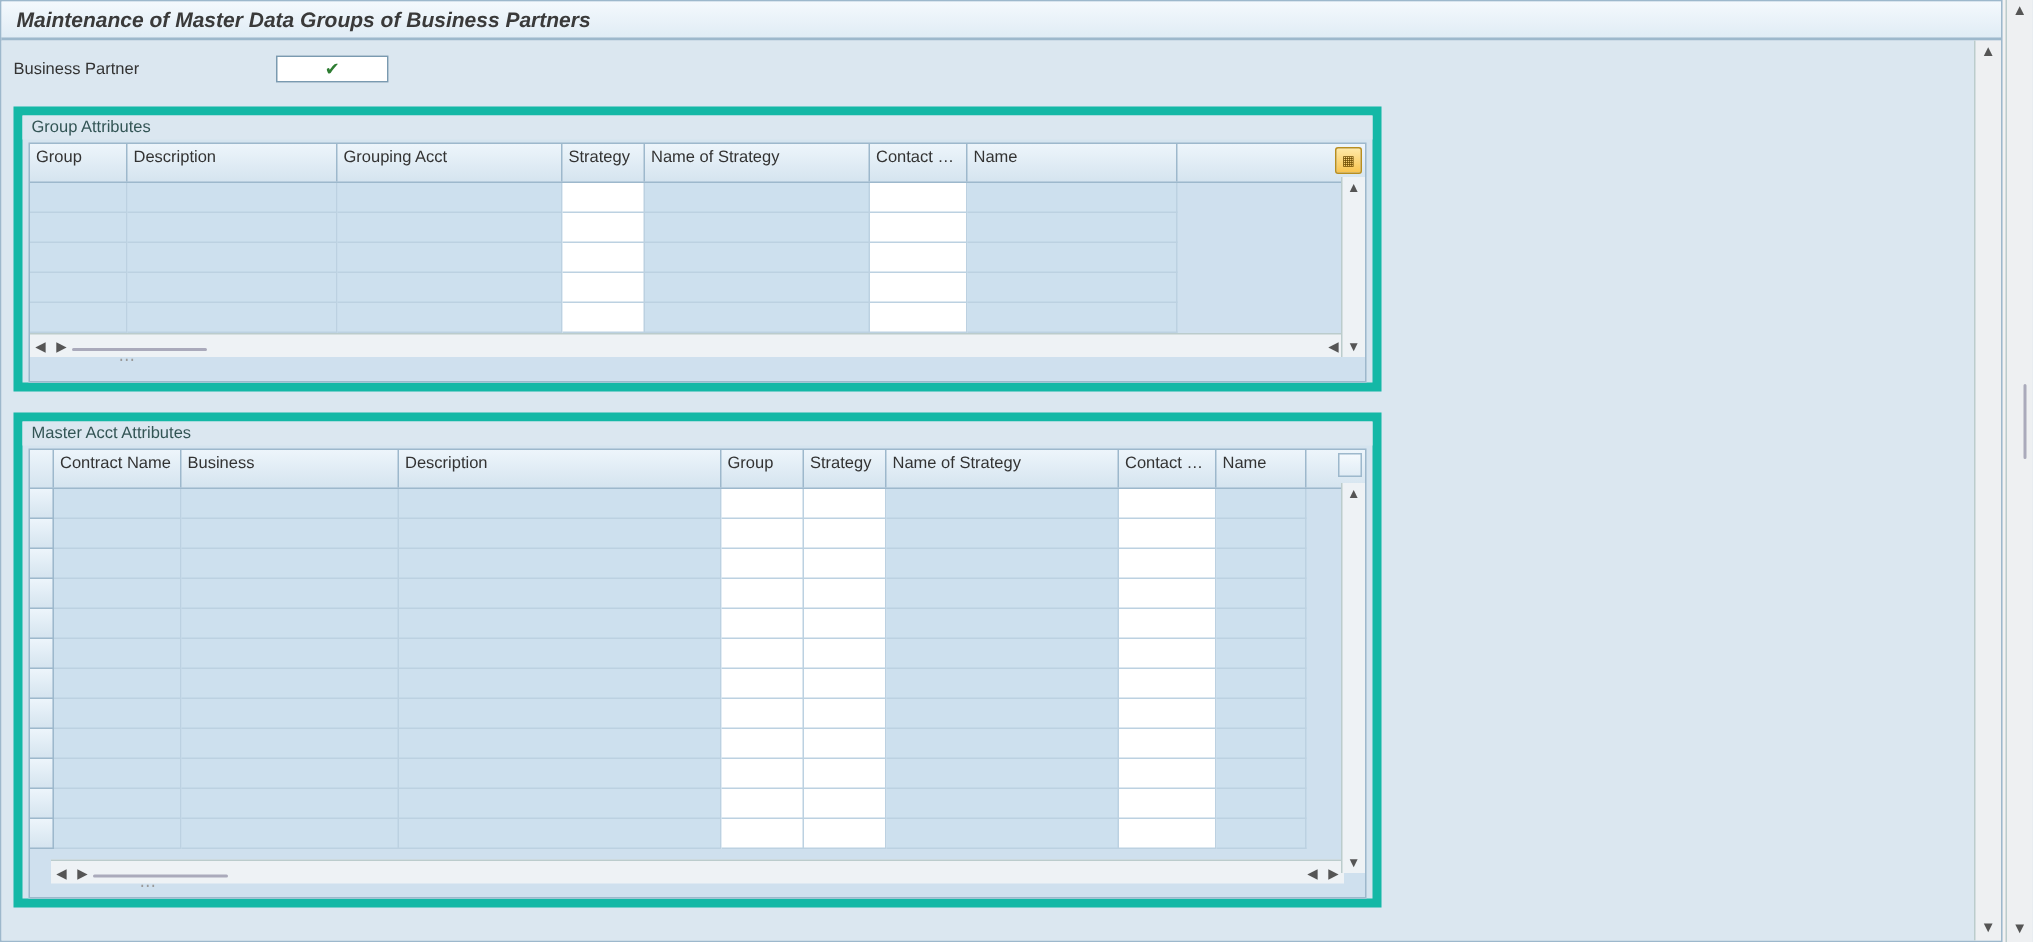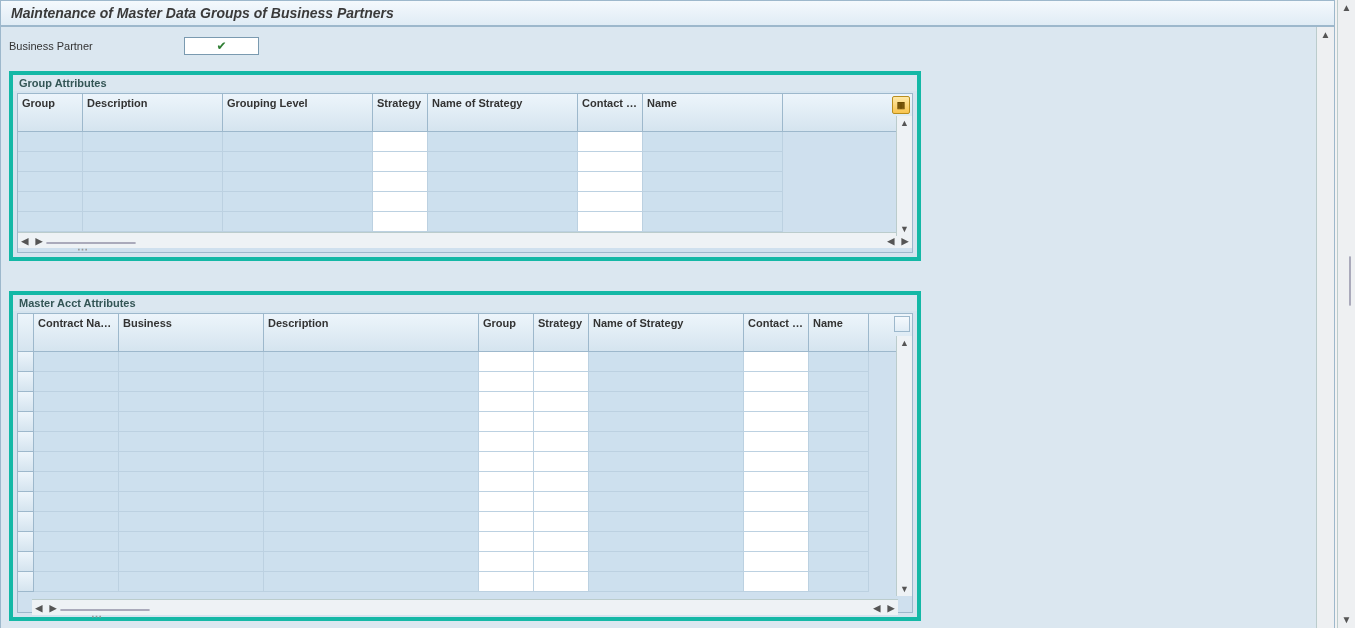--- a/index.html
+++ b/index.html
@@ -85,43 +85,42 @@
     display:flex;align-items:center;gap:10px;margin-bottom:16px;
   }
   .bp-row label{width:165px;}
   .bp-input {
     width:75px;height:18px;border:1px solid #7a9ab0;background:#fff;
     display:flex;align-items:center;justify-content:center;
   }
   .checkmark { color:#2e7d32; font-size:12px; line-height:1; }
   
   .groupbox {
-    border:4px solid #14b8a6;
+    border:6px solid #14b8a6;
     background:#d5e4ef;
-    margin-bottom:30px;
+    margin-bottom:14px;
     width:912px;
-    font-weight:bold;
   }
   .groupbox-title{
     font-size:11px;color:#355;
     padding:2px 6px;
     background:#dbe7f0;
   }
   .tbl-wrap{
     border:1px solid #9db8cc;
     background:#cfe0ee;
     margin:2px 4px 4px 4px;
     position:relative;
   }
   
   .table-headers{
     display:flex;
     background:linear-gradient(#edf5fb,#d5e4ef);
     border-bottom:1px solid #9db8cc;
-    height:38px;
+    height:26px;
   }
   .th{
     border-right:1px solid #9db8cc;
     padding:3px 4px;
     font-size:11px;color:#333;
     overflow:hidden;white-space:nowrap;text-overflow:ellipsis;
   }
   .config-btn{
     width:18px;height:18px;margin:2px;
     background:linear-gradient(#ffe9a7,#f8c44f);
@@ -202,21 +201,21 @@
         </div>
       </div>
 
       <div class="groupbox ga">
         <div class="groupbox-title">Group Attributes</div>
         <div class="tbl-wrap ga-tbl">
           <div class="table-headers" id="ga-headers">
 
           <div class="th" style="width: 65px;">Group</div>
               <div class="th" style="width: 140px;">Description</div>
-              <div class="th" style="width: 150px;">Grouping Level</div>
+              <div class="th" style="width: 150px;">Grouping Acct</div>
               <div class="th" style="width: 55px;">Strategy</div>
               <div class="th" style="width: 150px;">Name of Strategy</div>
               <div class="th" style="width: 65px;">Contact P...</div>
               <div class="th" style="width: 140px;">Name</div>
               <div style="flex: 1 1 0%; display: flex; justify-content: flex-end;">
                 <div class="config-btn">
                   <span>▦</span>
                 </div>
               </div>
             </div>

